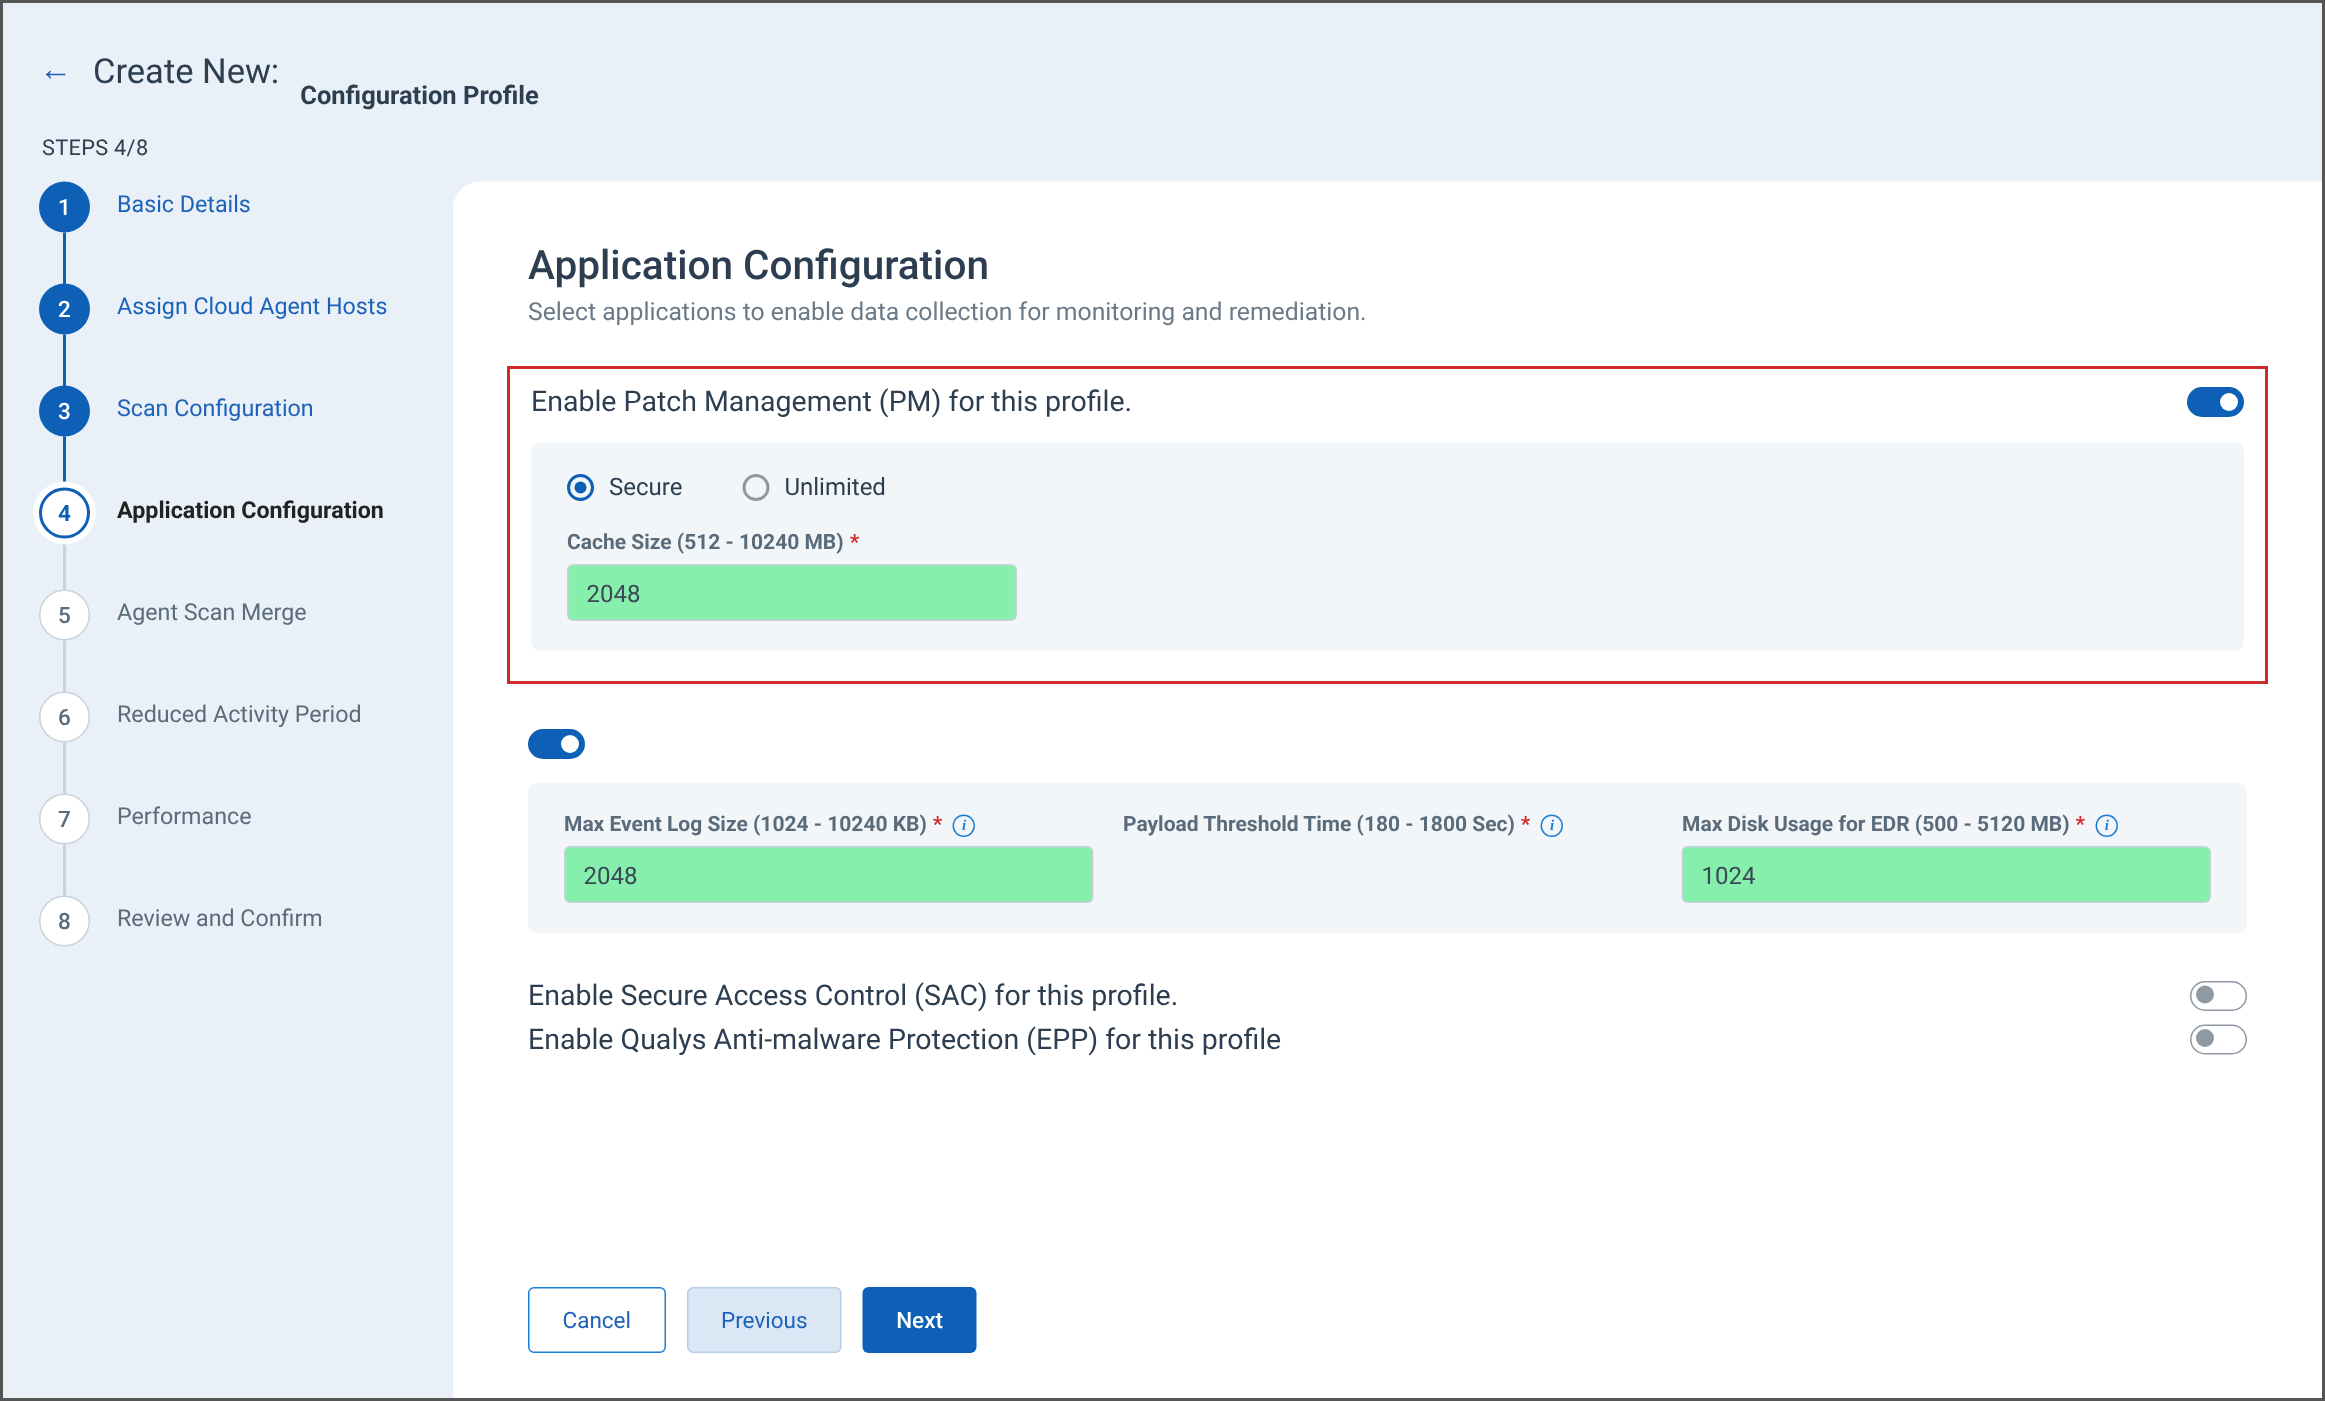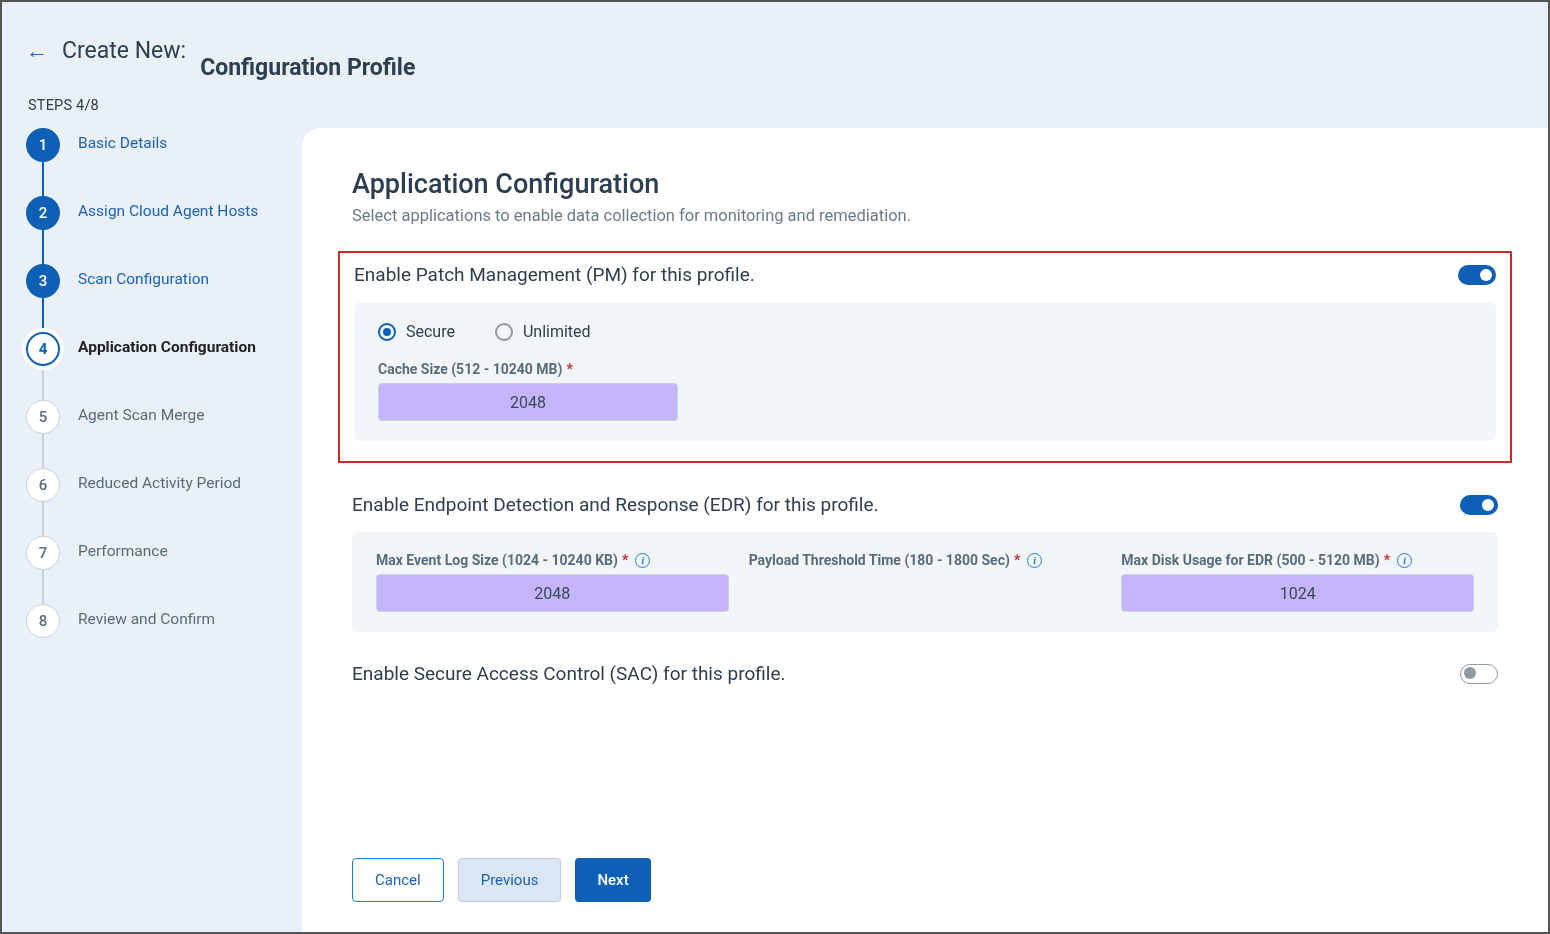--- a/index.html
+++ b/index.html
@@ -4,21 +4,21 @@
 <style>
   * { box-sizing: border-box; margin: 0; padding: 0; font-family: -apple-system, BlinkMacSystemFont, "Segoe UI", Roboto, Arial, sans-serif; }
   html, body { width: 1550px; height: 934px; overflow: hidden; }
   body { background: #fff; border: 2px solid #555; }
   .page { display: flex; flex-direction: column; height: 100%; background: #e9f0f7; }
 
   
   .header { display: flex; align-items: center; padding: 18px 24px 6px 24px; gap: 14px; }
   .back-arrow { color: #1c62b9; font-size: 22px; line-height: 1; cursor: pointer; }
   .header-title-light { font-size: 23px; color: #2c3e50; font-weight: 400; }
-  .header-title-strong { font-size: 23px; color: #2c3e50; font-weight: 700; margin-top: 34px; }
+  .header-title-strong { font-size: 17px; color: #2c3e50; font-weight: 700; margin-top: 34px; }
 
   .steps-label { padding: 10px 0 14px 26px; font-size: 14.5px; color: #2c3e50; letter-spacing: .2px; }
 
   .body-row { flex: 1; display: flex; min-height: 0; }
 
   
   .steps { width: 300px; flex: none; padding: 0 14px 0 24px; }
   .steps-list { list-style: none; position: relative; }
   .step-item { display: flex; align-items: flex-start; gap: 18px; position: relative; padding-bottom: 34px; }
   .step-item:last-child { padding-bottom: 0; }
@@ -57,21 +57,21 @@
   .radio-row { display: flex; gap: 40px; margin-bottom: 20px; align-items: center; }
   .radio { display: flex; align-items: center; gap: 10px; cursor: pointer; font-size: 16px; color: #2c3e50; }
   .radio-circle { width: 18px; height: 18px; border: 2px solid #8e99a4; border-radius: 50%; position: relative; }
   .radio.selected .radio-circle { border-color: #0d60b5; }
   .radio.selected .radio-circle::after { content:""; position:absolute; inset:3px; background:#0d60b5; border-radius:50%; }
 
   .field-label { font-size: 14px; color: #5a6b7b; margin-bottom: 6px; display: flex; align-items: center; gap: 4px; font-weight: bold; }
   .req { color: #d12a2a; }
   .info-icon { width: 15px; height: 15px; border: 1.3px solid #1c7fd6; border-radius: 50%; display: inline-flex; align-items:center; justify-content:center; font-size: 10px; color:#1c7fd6; font-style: italic; margin-left: 3px; font-family: Georgia, serif; cursor: default; }
 
-  .text-input { height: 38px; border: 1px solid #c9d2dc; border-radius: 4px; padding: 0 12px; font-size: 16px; color: #3a4955; background: #c4b5fd; outline: none; text-align: center; }
+  .text-input { height: 38px; border: 1px solid #c9d2dc; border-radius: 4px; padding: 0 12px; font-size: 16px; color: #3a4955; background: #86efac; outline: none; }
   .w-300 { width: 300px; }
 
   .three-col { display: flex; gap: 20px; }
   .three-col .col { flex: 1; min-width: 0; }
   .three-col .text-input { width: 100%; }
 
   .section-gap { margin-bottom: 30px; }
   .section-head.loose { margin-bottom: 6px; gap: 11px; }
   .section-head.loose .section-title { font-size: 19px; }
 
@@ -162,21 +162,20 @@
             <div class="field-label">
               <span>Cache Size (512 - 10240 MB)</span>
               <span class="req">*</span>
             </div>
             <input class="text-input w-300" value="2048" style="">
           </div>
         </div>
 
         <div class="section-gap">
           <div class="section-head">
-            <span class="section-title">Enable Endpoint Detection and Response (EDR) for this profile.</span>
             <span class="toggle on">
                 <span class="knob"></span>
               </span>
           </div>
           <div class="grey-panel">
             <div class="three-col">
               <div class="col">
                 <div class="field-label">
                   <span>Max Event Log Size (1024 - 10240 KB)</span>
                   <span class="req">*</span>
@@ -203,20 +202,26 @@
           </div>
         </div>
 
         <div class="section-head loose section-gap">
           <span class="section-title">Enable Secure Access Control (SAC) for this profile.</span>
           <span class="toggle off">
               <span class="knob"></span>
             </span>
         </div>
 
+        <div class="section-head loose">
+          <span class="section-title">Enable Qualys Anti-malware Protection (EPP) for this profile</span>
+          <span class="toggle off">
+              <span class="knob"></span>
+            </span>
+        </div>
 
       </div>
 
       <div class="footer">
         <button class="btn btn-outline">Cancel</button>
         <button class="btn btn-ghost">Previous</button>
         <button class="btn btn-primary">Next</button>
       </div>
     </main>
 

